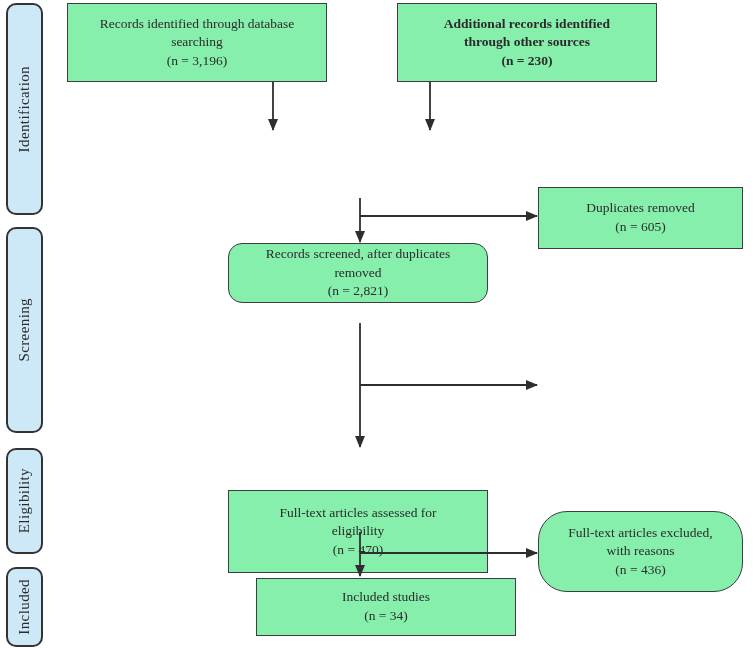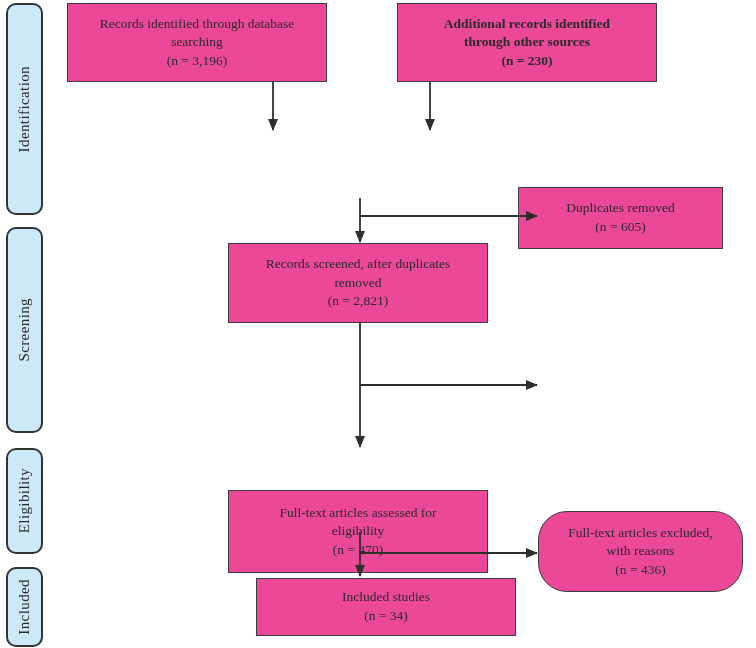--- a/index.html
+++ b/index.html
@@ -36,37 +36,37 @@
   }
   #stage-identification { top: 3px;   height: 212px; }
   #stage-screening      { top: 227px; height: 206px; }
   #stage-eligibility    { top: 448px; height: 106px; }
   #stage-included       { top: 567px; height: 80px;  }
 
   
   .box {
     position: absolute;
     box-sizing: border-box;
-    background: #ec4899;
+    background: #86efac;
     border: 1.5px solid var(--box-border, #3d3d3d);
     display: flex;
     align-items: center;
     justify-content: center;
     text-align: center;
     font-size: 13.5px;
     line-height: 1.38;
     padding: 2px 4px;
   }
   .box .txt { white-space: pre-line; }
 
   #box-db          { left: 67px;  top: 3px;   width: 260px; height: 79px;  }
   #box-other       { left: 397px; top: 3px;   width: 260px; height: 79px; font-weight: bold;  }
   #box-all         { left: 228px; top: 131px; width: 260px; height: 67px;  }
-  #box-dup         { left: 518px; top: 187px; width: 205px; height: 62px;  }
-  #box-screened    { left: 228px; top: 243px; width: 260px; height: 80px;  }
+  #box-dup         { left: 538px; top: 187px; width: 205px; height: 62px;  }
+  #box-screened    { left: 228px; top: 243px; width: 260px; height: 60px; border-radius: 14px;  }
   #box-excluded    { left: 538px; top: 279px; width: 205px; height: 211px; }
   #box-fulltext    { left: 228px; top: 449px; width: 260px; height: 83px; margin-top: 41px;  }
   #box-ft-excluded { left: 538px; top: 511px; width: 205px; height: 81px; border-radius: 29px;  }
   #box-included    { left: 228px; top: 578px; width: 260px; height: 58px; margin-left: 28px;  }
 
   .arrow-layer {
     position: absolute;
     left: 0; top: 0;
     width: 756px;
     height: 648px;

